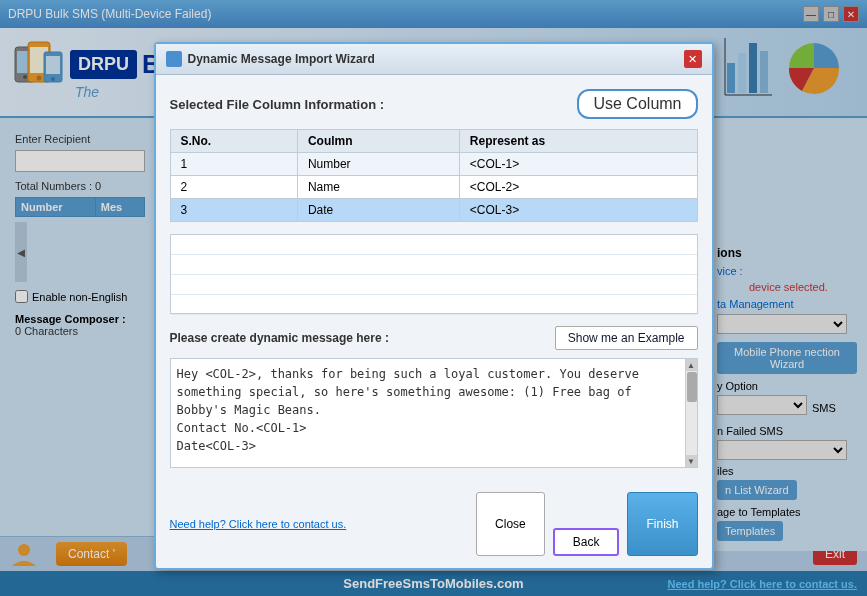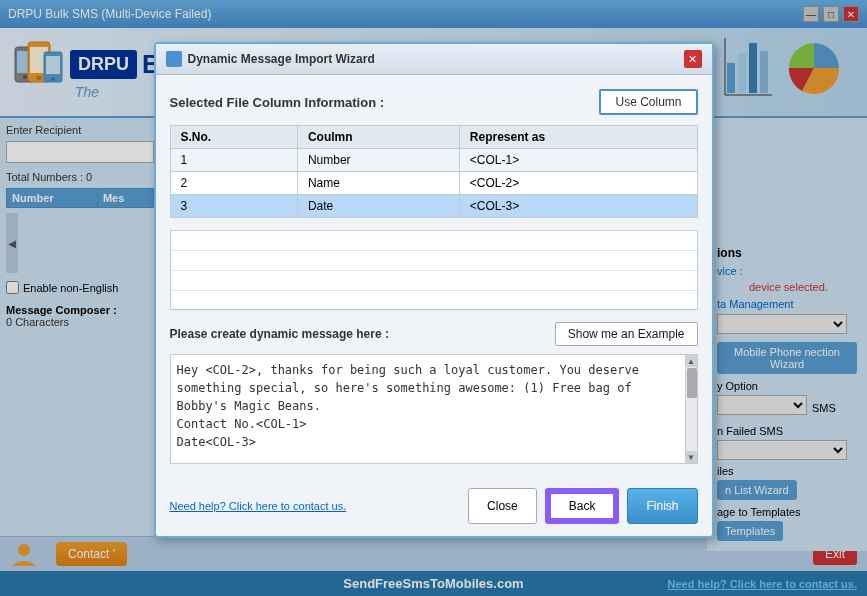--- a/index.html
+++ b/index.html
@@ -83,21 +83,21 @@
       position: absolute;
       right: 20px;
       top: 5px;
       display: flex;
       gap: 5px;
     }
 
     
     .left-panel {
       width: 160px;
-      padding: 6px;
+      padding: 15px;
       background: #d0e4f5;
     }
     .enter-recipient {
       font-size: 11px;
       color: #333;
       margin-bottom: 5px;
     }
     .recipient-input {
       width: 100%;
       height: 22px;
@@ -316,23 +316,23 @@
     .section-title {
       font-size: 13px;
       font-weight: bold;
       color: #333;
     }
     .use-column-btn {
       background: white;
       border: 2px solid #4a90d0;
       color: #333;
       padding: 4px 14px;
-      font-size: 12px;
-      cursor: pointer;
-      border-radius: 2px;
+      font-size: 16px;
+      cursor: pointer;
+      border-radius: 12px;
     }
 
     
     .col-table {
       width: 100%;
       border-collapse: collapse;
       font-size: 12px;
       margin-bottom: 12px;
     }
     .col-table th {
@@ -446,25 +446,26 @@
     .close-btn {
       background: white;
       border: 1px solid #aaa;
       padding: 5px 18px;
       font-size: 12px;
       cursor: pointer;
       border-radius: 3px;
     }
     .back-btn {
       background: white;
-      border: 6px solid #8b5cf6;
+      border: 2px solid #8b5cf6;
       padding: 5px 18px;
       font-size: 12px;
       cursor: pointer;
       border-radius: 3px;
+      margin-top: 36px;
     }
     .finish-btn {
       background: linear-gradient(to bottom, #5ab0e8, #3a90c8);
       border: 1px solid #2a80b8;
       color: white;
       padding: 5px 18px;
       font-size: 12px;
       cursor: pointer;
       border-radius: 3px;
     }

